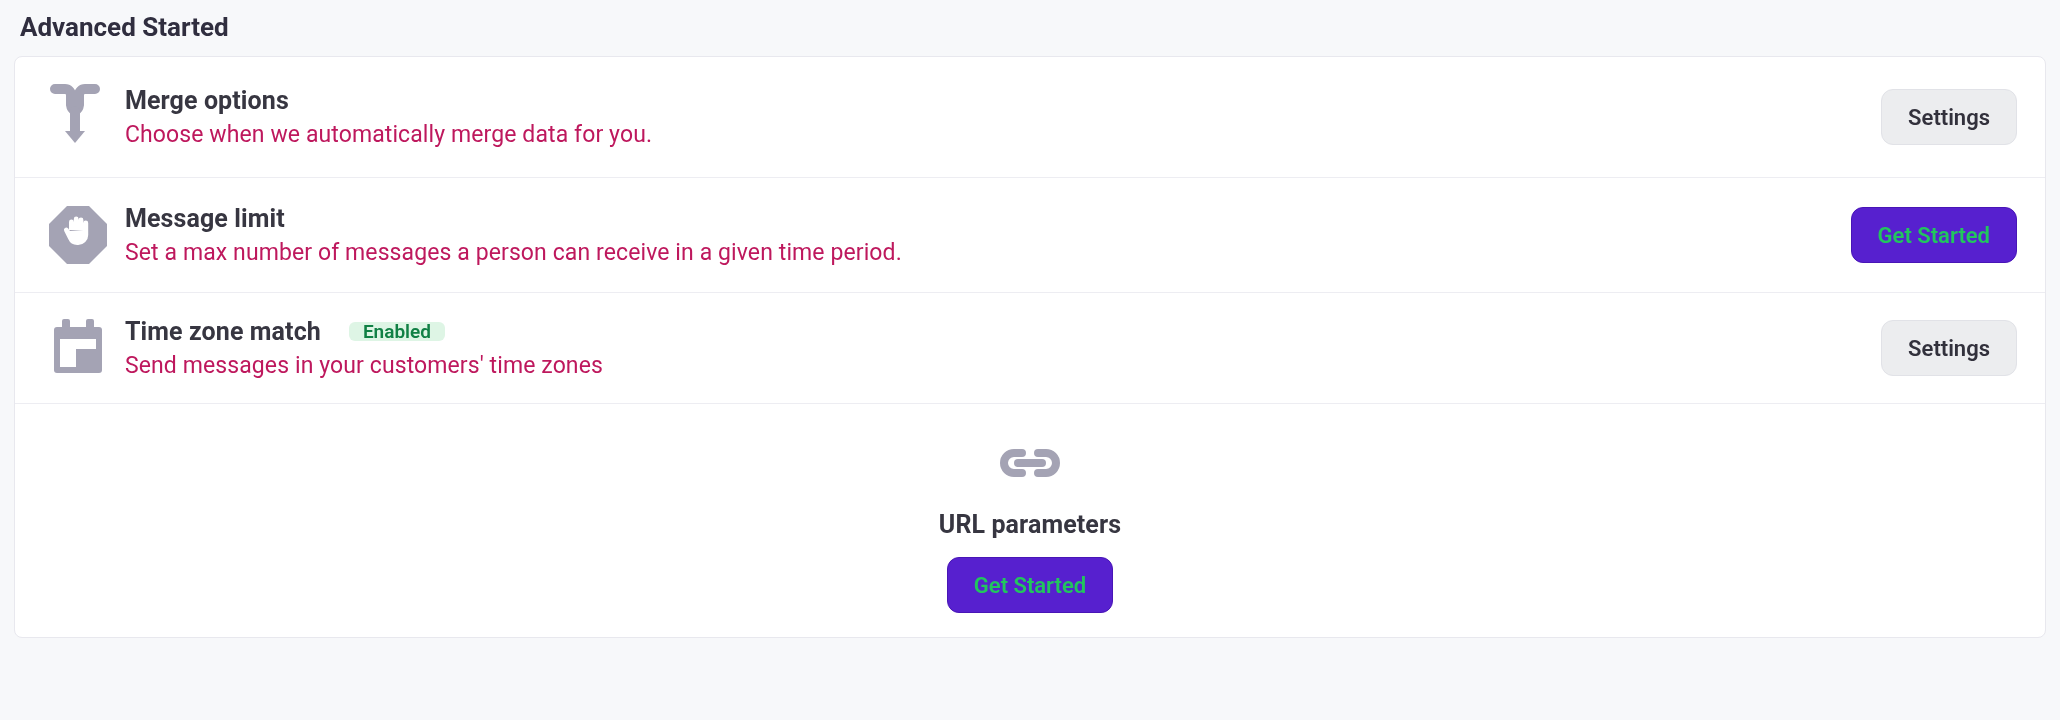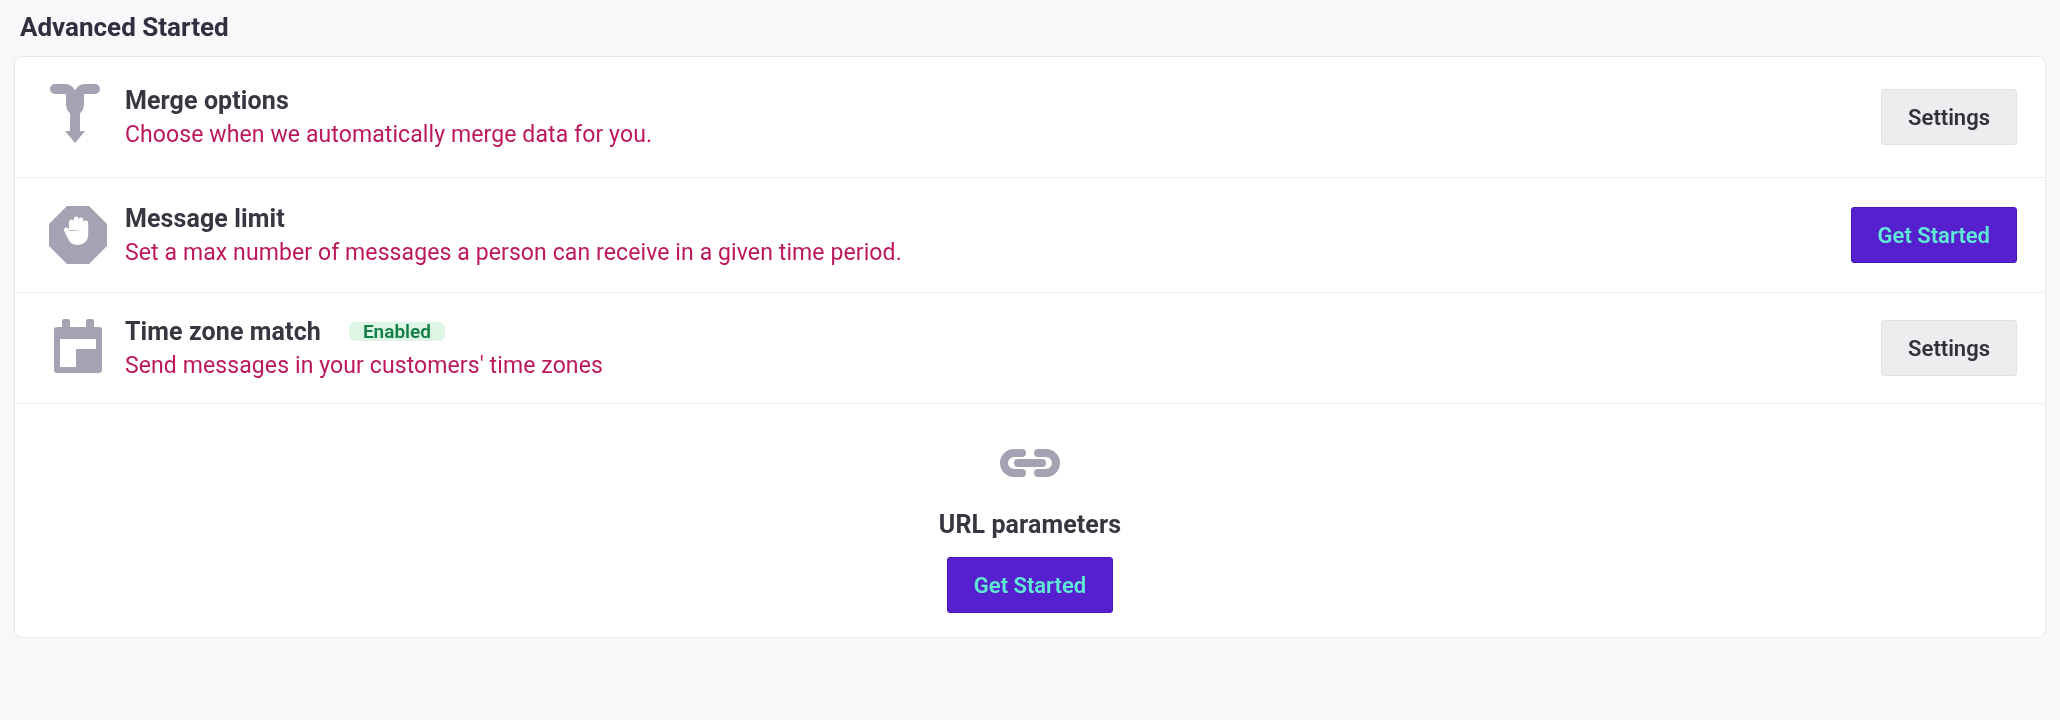--- a/index.html
+++ b/index.html
@@ -67,34 +67,34 @@
     flex: 0 0 auto;
   }
   .btn {
     display: inline-flex;
     align-items: center;
     justify-content: center;
     font-size: 22px;
     font-weight: 600;
     height: 56px;
     padding: 0 26px;
-    border-radius: 3px;
+    border-radius: 12px;
     border: none;
     cursor: pointer;
     white-space: nowrap;
     font-family: inherit;
   }
   .btn-secondary {
     background: #ecedef;
     color: #32313c;
     border: 1px solid #e1e2e7;
   }
   .btn-primary {
     background: #5720cf;
-    color: #5eead4;
+    color: #22c55e;
     border: 1px solid #4815b6;
   }
   .badge {
     display: inline-flex;
     align-items: center;
     background: #def5e5;
     color: #118045;
     font-size: 19px;
     font-weight: 600;
     padding: 4px 14px;

